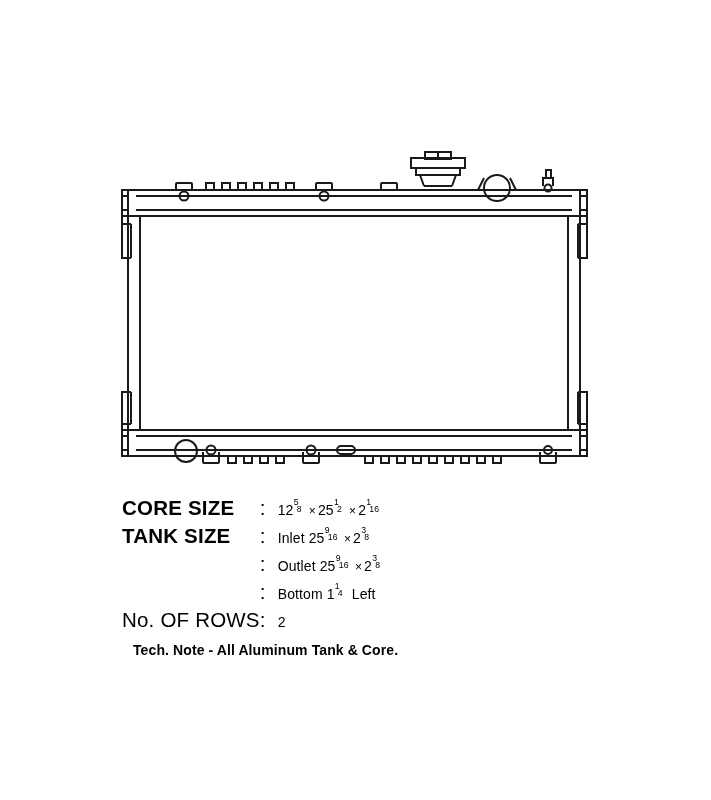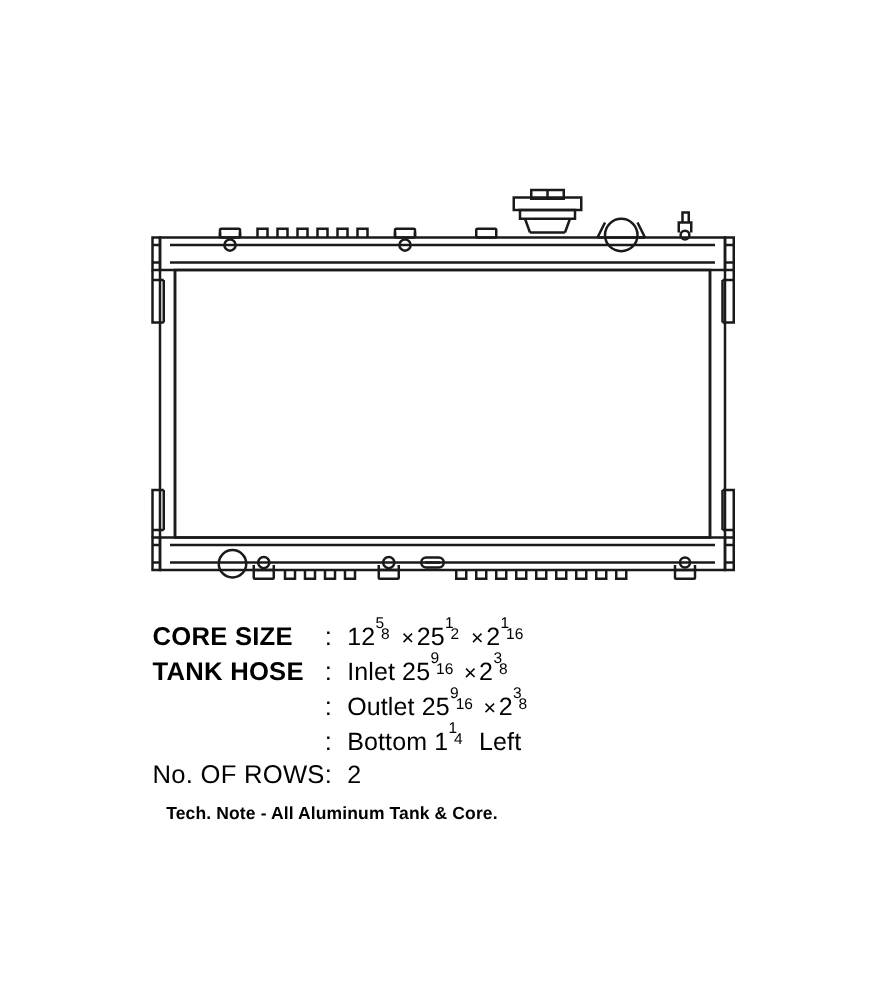--- a/index.html
+++ b/index.html
@@ -51,21 +51,21 @@
     padding-right: 10px;
     height: 28px;
   }
   td.colon {
     font-size: 20.5px;
     width: 18px;
     text-align: left;
     font-weight: normal;
   }
   td.value {
-    font-size: 20px;
+    font-size: 14px;
     letter-spacing: 0.1px;
   }
   td.label.light {
     font-weight: normal;
   }
 
   
   .frac {
     display: inline-block;
     position: relative;
@@ -217,21 +217,21 @@
 
 <div class="specs">
   <table class="spec-table">
     <tbody id="spec-body">
         <tr>
           <td class="label">CORE SIZE</td>
           <td class="colon">:</td>
           <td class="value">12<span class="frac"><span class="num">5</span><span class="den">8</span></span><span class="times">×</span>25<span class="frac"><span class="num">1</span><span class="den">2</span></span><span class="times">×</span>2<span class="frac" style="width: 1.25em;"><span class="num">1</span><span class="den">16</span></span></td>
         </tr>
         <tr>
-          <td class="label">TANK HOSE</td>
+          <td class="label">TANK SIZE</td>
           <td class="colon">:</td>
           <td class="value">Inlet 25<span class="frac" style="width: 1.25em;"><span class="num">9</span><span class="den">16</span></span><span class="times">×</span>2<span class="frac"><span class="num">3</span><span class="den">8</span></span></td>
         </tr>
         <tr>
           <td class="label"></td>
           <td class="colon">:</td>
           <td class="value">Outlet 25<span class="frac" style="width: 1.25em;"><span class="num">9</span><span class="den">16</span></span><span class="times">×</span>2<span class="frac"><span class="num">3</span><span class="den">8</span></span></td>
         </tr>
         <tr>
           <td class="label"></td>

